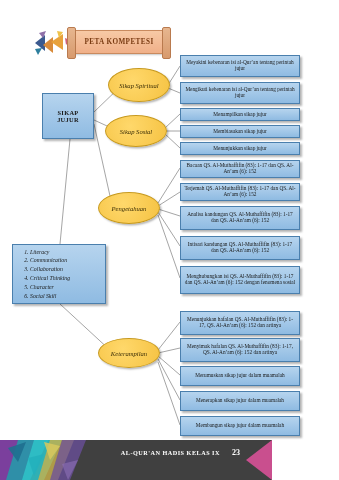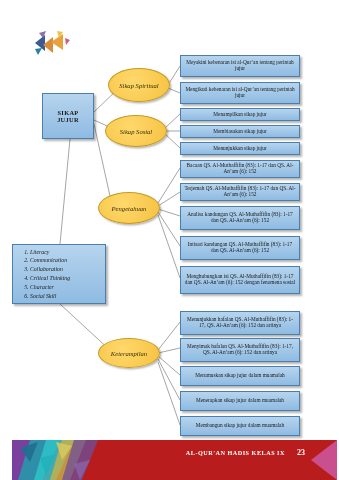--- a/index.html
+++ b/index.html
@@ -44,22 +44,22 @@
   .skills ol{margin:0;padding:0 0 0 14px;font-style:italic;font-size:5.8px;
              line-height:1.52;text-align:left;}
   .skills li{padding:0;}
 
   
   svg.links{position:absolute;left:0;top:0;width:339px;height:480px;
             pointer-events:none;}
   svg.links line{stroke:#595959;stroke-width:.55;}
 
   
-  .footer{position:absolute;left:0;bottom:0;width:325px;height:40px;
-          background:#b91c1c;overflow:hidden;margin-left:12px;}
+  .footer{position:absolute;left:0;bottom:0;width:272px;height:40px;
+          background:#404040;overflow:hidden;}
   .f-deco{position:absolute;left:0;top:0;width:120px;height:40px;}
   .f-notch{position:absolute;right:0;top:0;width:0;height:0;
            border-top:20px solid transparent;border-bottom:20px solid transparent;
            border-right:26px solid #c94f8e;}
   .f-text{position:absolute;right:52px;top:9px;font-size:6.2px;
           font-weight:bold;letter-spacing:.5px;color:#ffffff;}
   .f-page{position:absolute;right:32px;top:8px;font-size:8px;
           font-weight:bold;color:#ffffff;}
 </style>
 </head>
@@ -70,20 +70,23 @@
   <svg class="hdr-icon" viewBox="0 0 38 28">
     <polygon points="2,14 12,6 12,22" fill="#3b5a8f"></polygon>
     <polygon points="10,16 20,8 20,24" fill="#d98b3a"></polygon>
     <polygon points="18,13 30,5 30,21" fill="#e8a23c"></polygon>
     <polygon points="6,4 13,2 10,9" fill="#8e6fa8"></polygon>
     <polygon points="24,2 30,3 26,9" fill="#f0c24a"></polygon>
     <polygon points="2,20 9,19 5,26" fill="#2e7f9e"></polygon>
     <polygon points="32,9 37,11 33,16" fill="#cf5f7a"></polygon>
   </svg>
 
+  <div class="banner">
+    <span>PETA KOMPETESI</span>
+  </div>
 
   <svg class="links">
 
     <line x1="94" y1="112" x2="122" y2="85"></line>
     <line x1="94" y1="120" x2="118" y2="131"></line>
     <line x1="94" y1="124" x2="112" y2="205"></line>
     <line x1="70" y1="139" x2="60" y2="244"></line>
     <line x1="60" y1="304" x2="112" y2="352"></line>
 
     <line x1="168" y1="85" x2="180" y2="66"></line>

